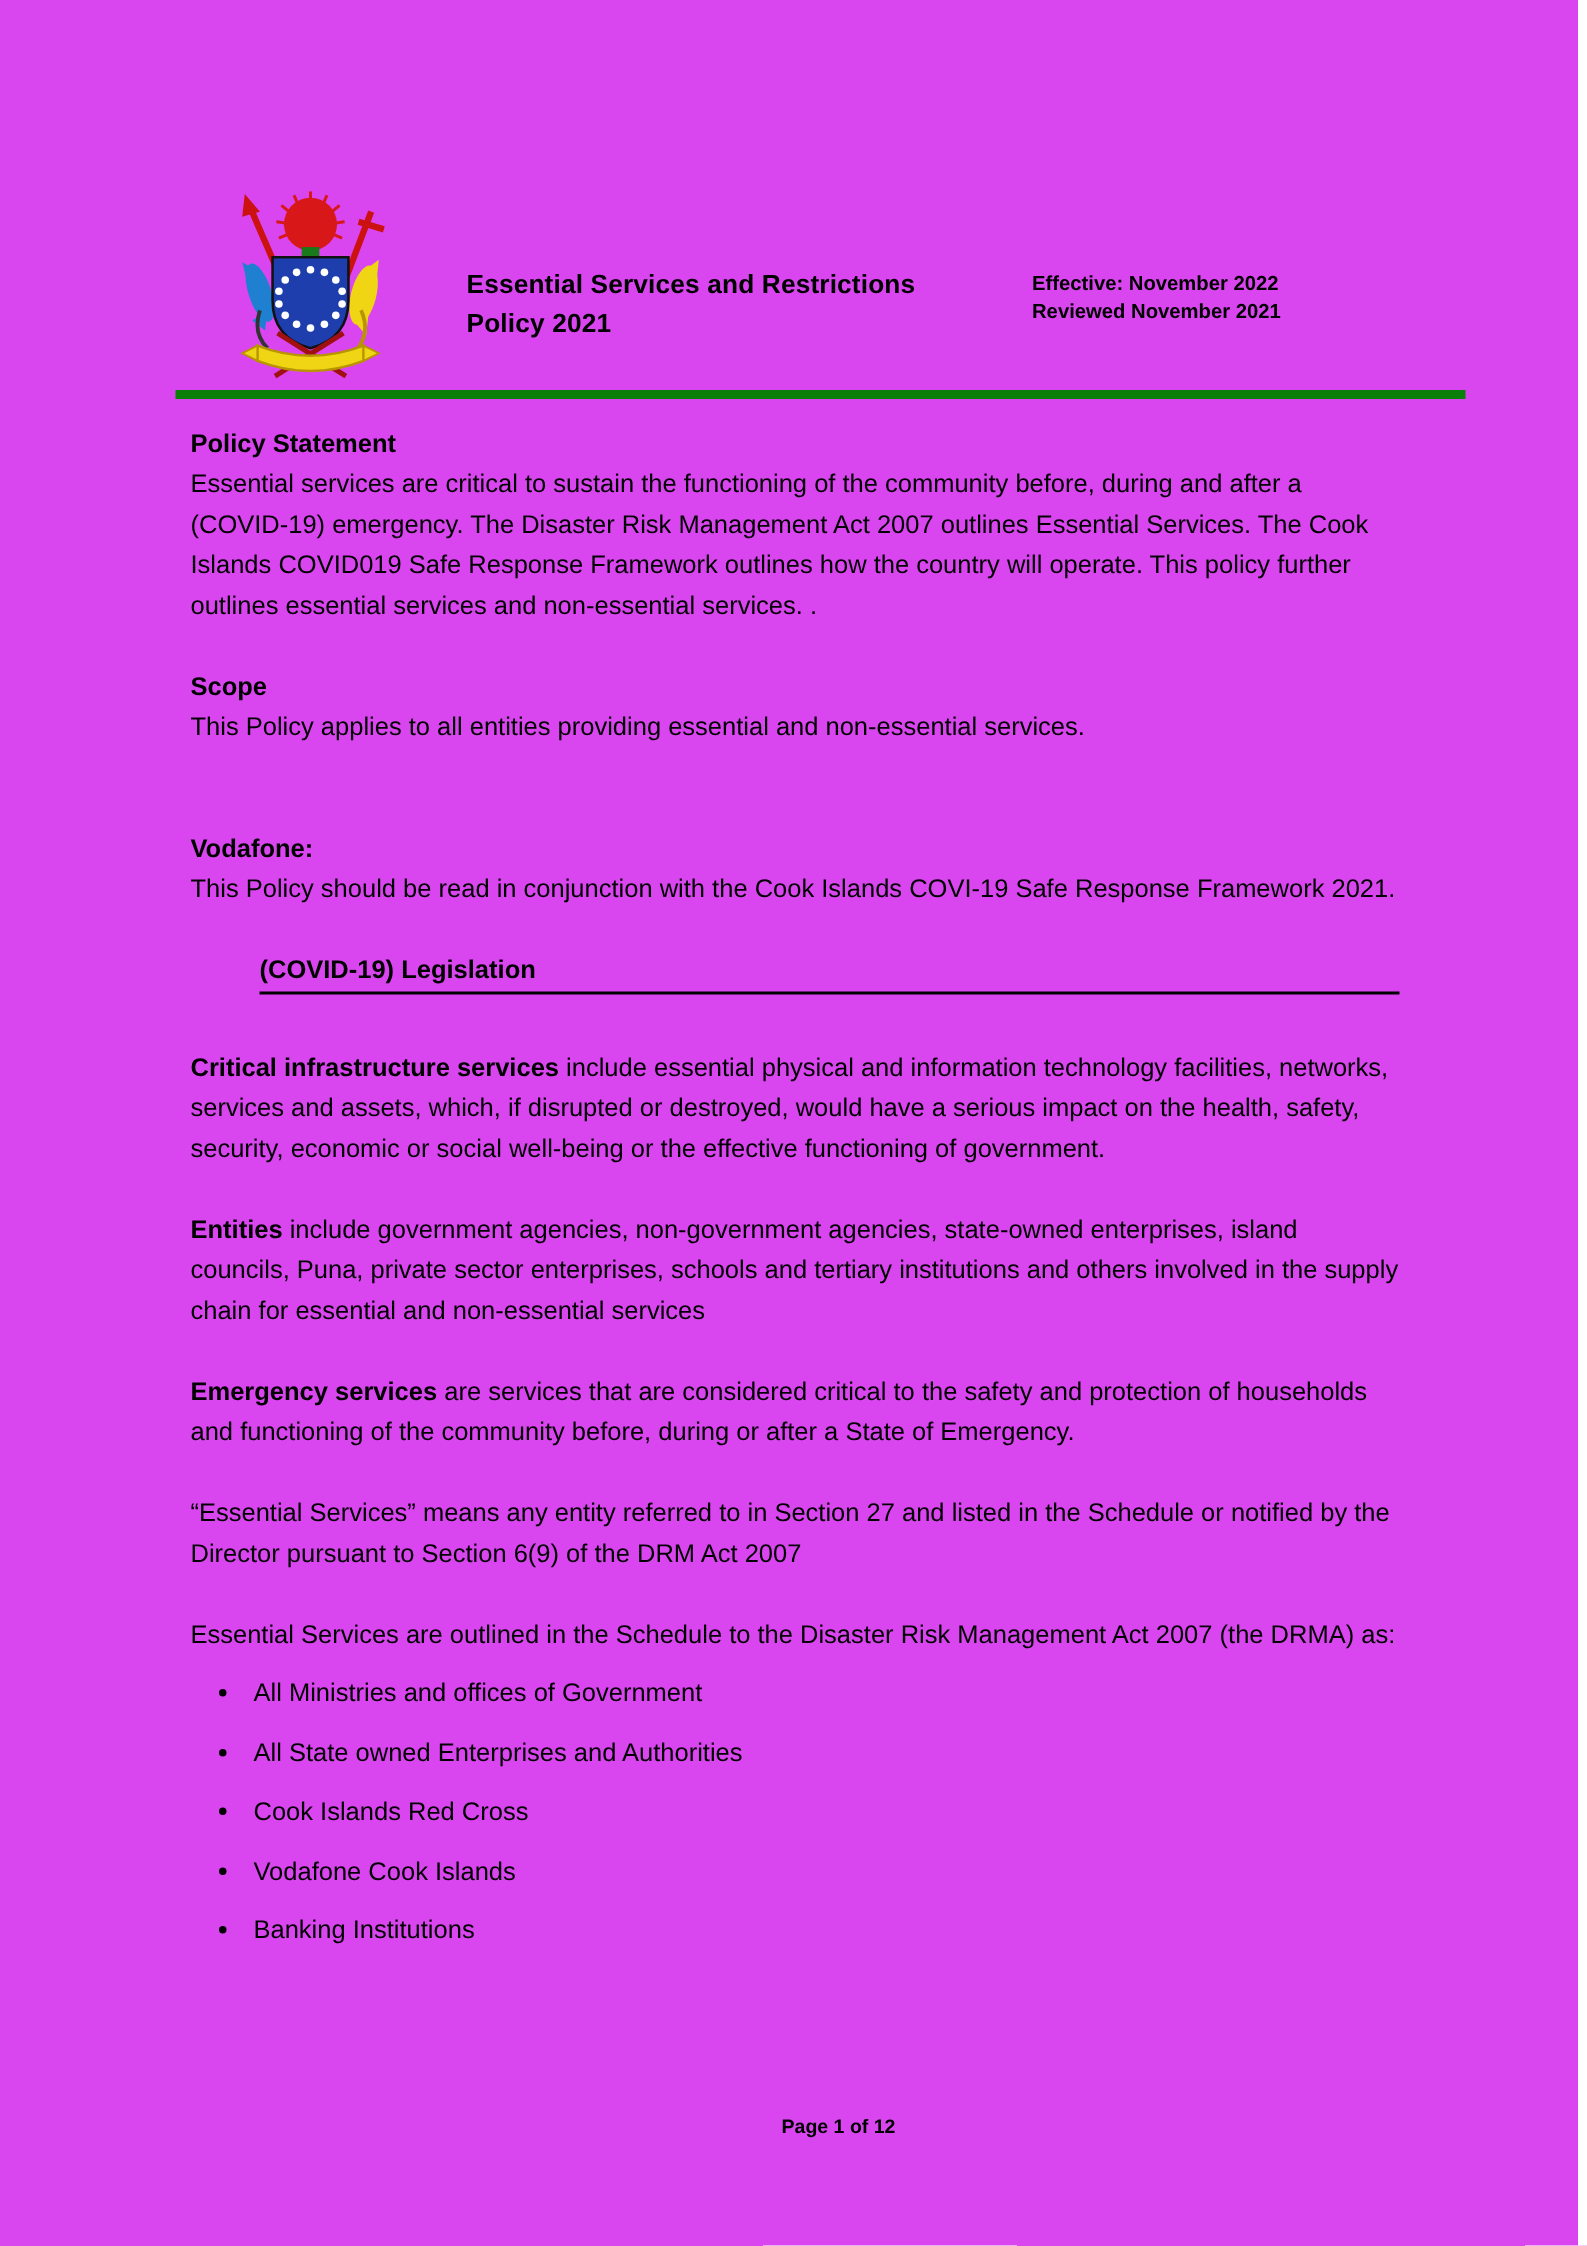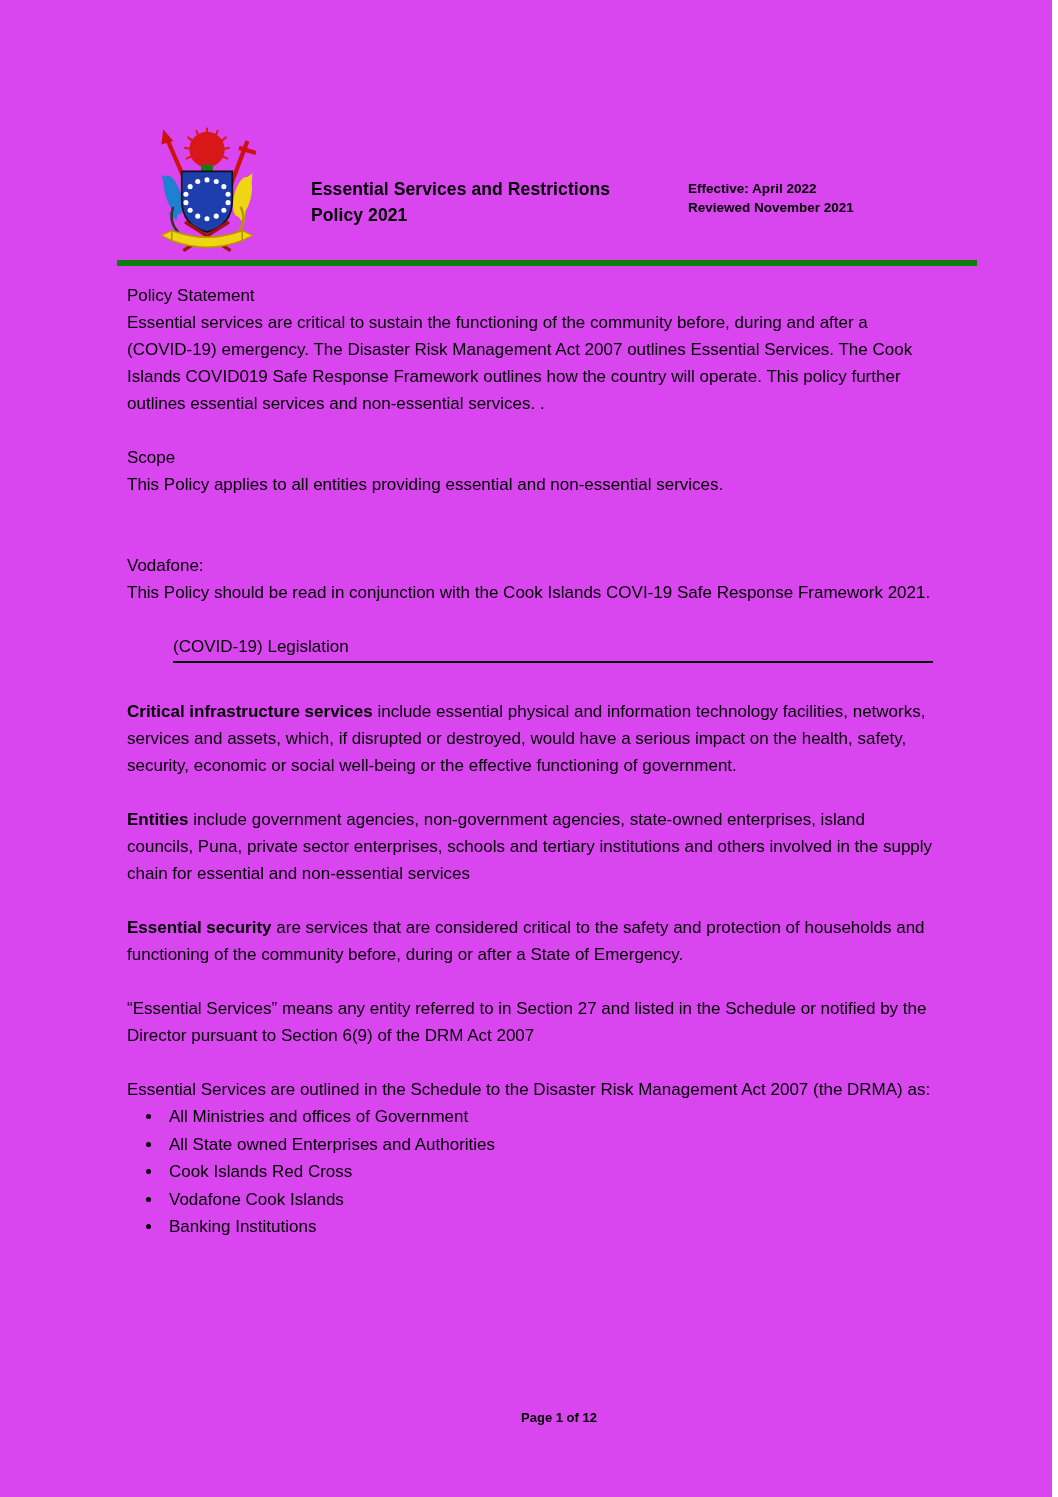--- a/index.html
+++ b/index.html
@@ -52,21 +52,21 @@
   
   .content {
     position: absolute;
     left: 127px;
     top: 282px;
     width: 806px;
     font-size: 17px;
     line-height: 27px;
   }
   .heading {
-    font-weight: normal;
+    font-weight: bold;
     font-size: 17px;
     line-height: 27px;
     margin: 0;
   }
   .heading.underlined {
     border-bottom: 2.5px solid #000;
     padding-bottom: 1px;
     margin-left: 46px;
   }
   .para { margin: 0; }
@@ -74,20 +74,21 @@
   .gap-2 { height: 54px; }
   .gap-s { height: 8px; }
   ul.bullet-list {
     margin: 0;
     padding: 0 0 0 36px;
     list-style: disc;
   }
   ul.bullet-list li {
     line-height: 27.5px;
     padding-left: 6px;
+    margin-top: 12px;
   }
   
   .footer {
     position: absolute;
     left: 0;
     top: 1410px;
     width: 100%;
     text-align: center;
     font-size: 13px;
     font-weight: 600;
@@ -175,21 +176,21 @@
         <polygon points="112,128 124,134 112,140" fill="#f0d515" stroke="#b89400" stroke-width="1.5"></polygon>
       </g>
     </svg>
 
     <div class="doc-title">
       <div>Essential Services and Restrictions</div>
       <div>Policy 2021</div>
     </div>
 
     <div class="effective">
-      <div>Effective: April 2022</div>
+      <div>Effective: November 2022</div>
       <div>Reviewed November 2021</div>
     </div>
 
     <div class="green-rule" style="background: rgb(10, 128, 10);"></div>
   </div>
 
   <div class="content">
 
     <p class="heading">Policy Statement</p>
     <p class="para">Essential services are critical to sustain the functioning of the community before, during and after a (COVID-19) emergency. The Disaster Risk Management Act 2007 outlines Essential Services. The Cook Islands COVID019 Safe Response Framework outlines how the country will operate. This policy further outlines essential services and non-essential services. .</p>
@@ -213,21 +214,21 @@
 
 
     <p class="para"><strong>Critical infrastructure services</strong><span> include essential physical and information technology facilities, networks, services and assets, which, if disrupted or destroyed, would have a serious impact on the health, safety, security, economic or social well-being or the effective functioning of government.</span></p>
 
     <div class="gap-1"></div>
 
     <p class="para"><strong>Entities</strong><span> include government agencies, non-government agencies, state-owned enterprises, island councils, Puna, private sector enterprises, schools and tertiary institutions and others involved in the supply chain for essential and non-essential services</span></p>
 
     <div class="gap-1"></div>
 
-    <p class="para"><strong>Essential security</strong><span> are services that are considered critical to the safety and protection of households and functioning of the community before, during or after a State of Emergency.</span></p>
+    <p class="para"><strong>Emergency services</strong><span> are services that are considered critical to the safety and protection of households and functioning of the community before, during or after a State of Emergency.</span></p>
 
     <div class="gap-1"></div>
 
     <p class="para">“Essential Services” means any entity referred to in Section 27 and listed in the Schedule or notified by the Director pursuant to Section 6(9) of the DRM Act 2007</p>
 
     <div class="gap-1"></div>
 
     <p class="para">Essential Services are outlined in the Schedule to the Disaster Risk Management Act 2007 (the DRMA) as:</p>
 
     <ul class="bullet-list">

